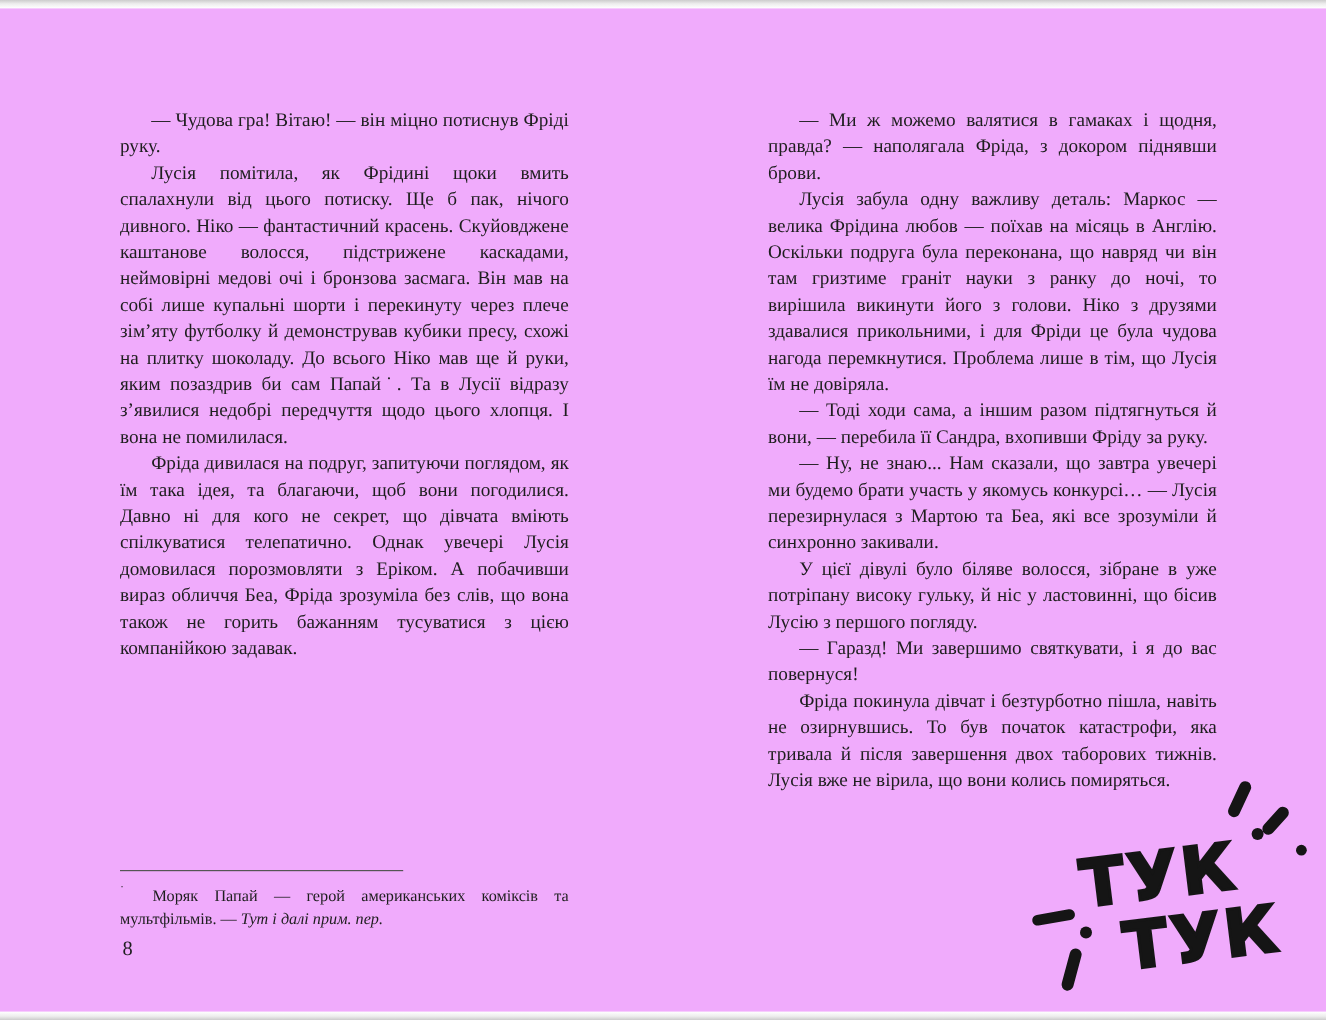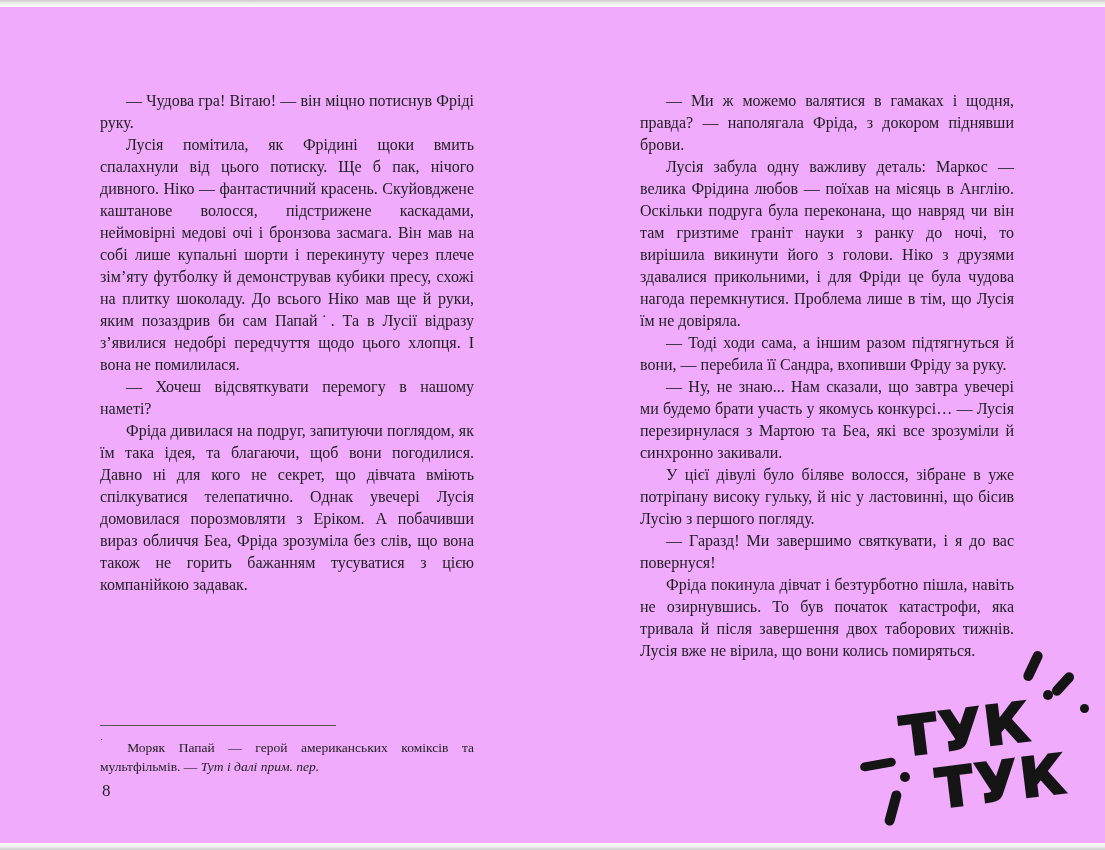--- a/index.html
+++ b/index.html
@@ -66,21 +66,20 @@
 <body>
 
 <div class="page">
 
   <div class="edge-top"></div>
   <div class="edge-bottom"></div>
 
   <div class="column column-left">
     <p class="para">— Чудова гра! Вітаю! — він міцно потиснув Фріді руку.</p>
     <p class="para">Лусія помітила, як Фрідині щоки вмить спалахнули від цього потиску. Ще б пак, нічого дивного. Ніко — фантастичний красень. Скуйовджене каштанове волосся, підстрижене каскадами, неймовірні медові очі і бронзова засмага. Він мав на собі лише купальні шорти і перекинуту через плече зім’яту футболку й демонстрував кубики пресу, схожі на плитку шоколаду. До всього Ніко мав ще й руки, яким позаздрив би сам Папай˙. Та в Лусії відразу з’явилися недобрі передчуття щодо цього хлопця. І вона не помилилася.</p>
-    <p class="para">— Хочеш відсвяткувати перемогу в нашому наметі?</p>
     <p class="para">Фріда дивилася на подруг, запитуючи поглядом, як їм така ідея, та благаючи, щоб вони погодилися. Давно ні для кого не секрет, що дівчата вміють спілкуватися телепатично. Однак увечері Лусія домовилася порозмовляти з Еріком. А побачивши вираз обличчя Беа, Фріда зрозуміла без слів, що вона також не горить бажанням тусуватися з цією компанійкою задавак.</p>
   </div>
 
   <div class="column column-right">
     <p class="para">— Ми ж можемо валятися в гамаках і щодня, правда? — наполягала Фріда, з докором піднявши брови.</p>
     <p class="para">Лусія забула одну важливу деталь: Маркос — велика Фрідина любов — поїхав на місяць в Англію. Оскільки подруга була переконана, що навряд чи він там гризтиме граніт науки з ранку до ночі, то вирішила викинути його з голови. Ніко з друзями здавалися прикольними, і для Фріди це була чудова нагода перемкнутися. Проблема лише в тім, що Лусія їм не довіряла.</p>
     <p class="para">— Тоді ходи сама, а іншим разом підтягнуться й вони, — перебила її Сандра, вхопивши Фріду за руку.</p>
     <p class="para">— Ну, не знаю... Нам сказали, що завтра увечері ми будемо брати участь у якомусь конкурсі… — Лусія перезирнулася з Мартою та Беа, які все зрозуміли й синхронно закивали.</p>
     <p class="para">У цієї дівулі було біляве волосся, зібране в уже потріпану високу гульку, й ніс у ластовинні, що бісив Лусію з першого погляду.</p>
     <p class="para">— Гаразд! Ми завершимо святкувати, і я до вас повернуся!</p>

